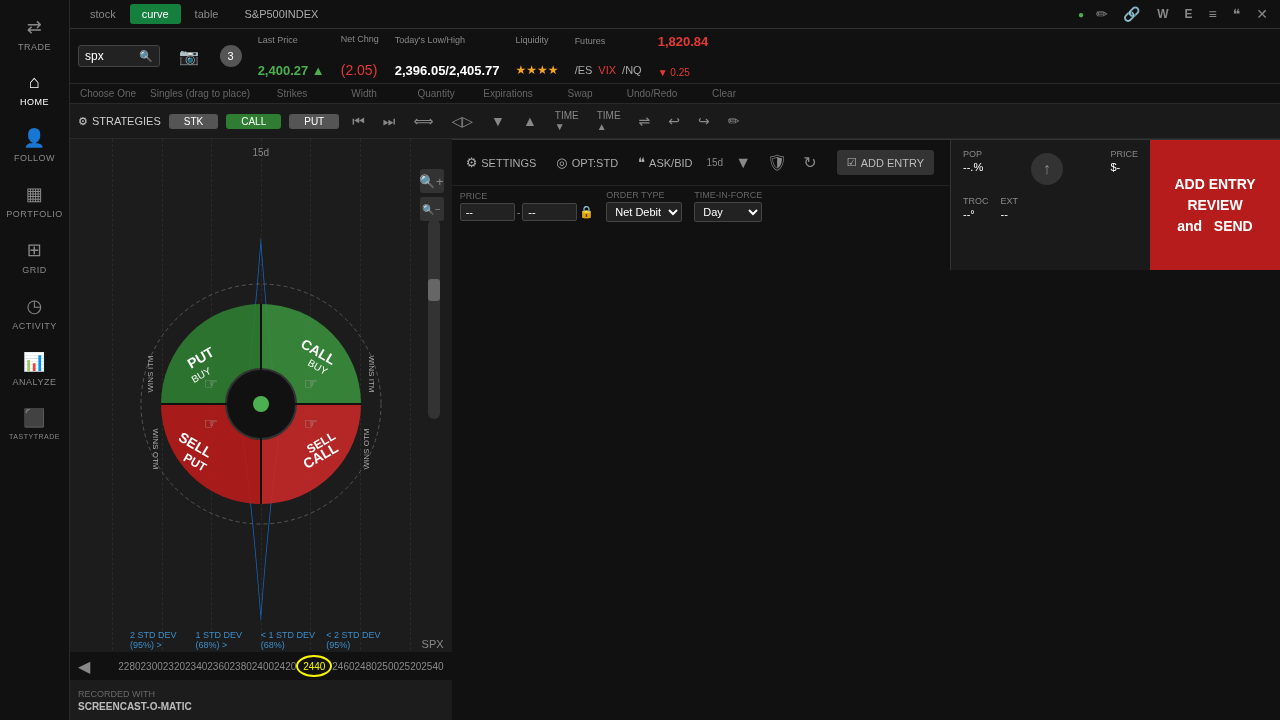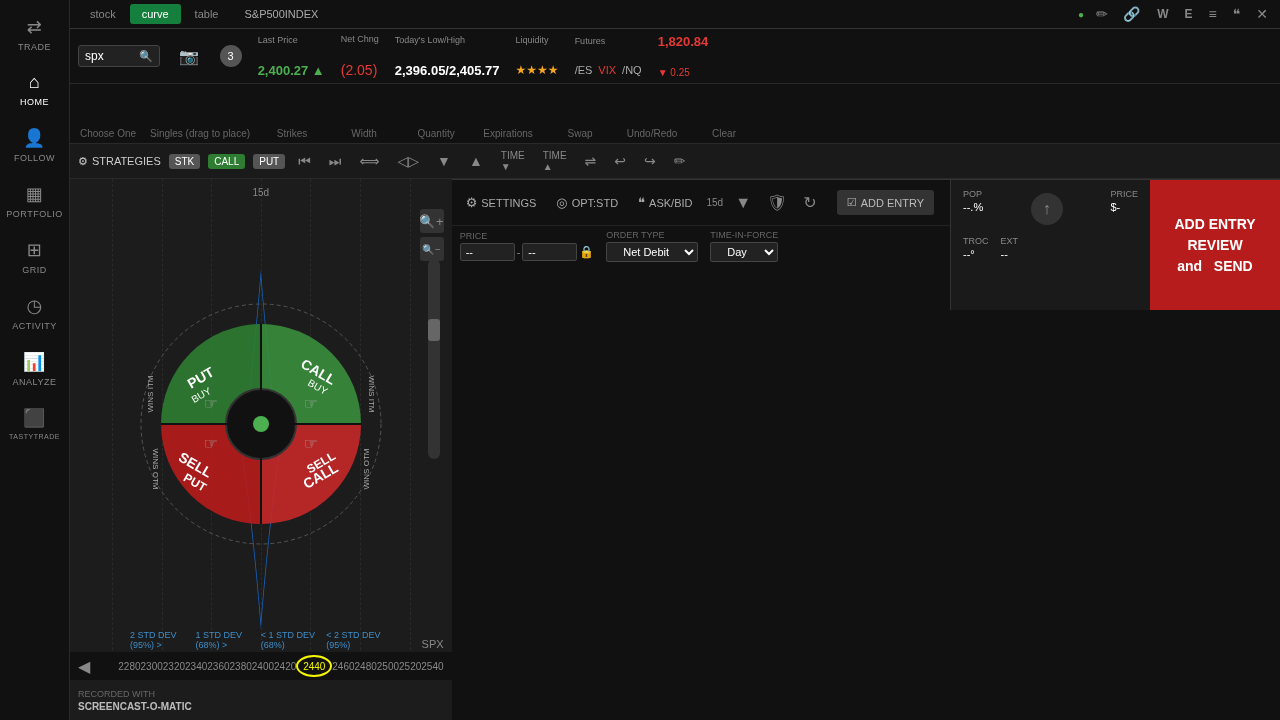--- a/index.html
+++ b/index.html
@@ -151,41 +151,40 @@
       background: #111;
       padding: 4px 8px;
       gap: 12px;
       border-bottom: 1px solid #2a2a2a;
       font-size: 10px;
     }
     .opt-label {
       color: #666;
       min-width: 60px;
       text-align: center;
-      margin-top: 40px;
     }
 
     
     .strategies-bar {
       display: flex;
       align-items: center;
       background: #1a1a1a;
       padding: 4px 8px;
       gap: 8px;
       border-bottom: 1px solid #2a2a2a;
     }
     .strat-label {
       display: flex;
       align-items: center;
       gap: 4px;
       color: #ccc;
       font-size: 11px;
     }
     .stk-btn, .call-btn, .put-btn {
-      padding: 2px 6px;
+      padding: 2px 15px;
       border-radius: 3px;
       font-size: 10px;
       cursor: pointer;
     }
     .stk-btn { background: #555; color: #fff; }
     .call-btn { background: #2e7d32; color: #fff; }
     .put-btn { background: #555; color: #fff; }
     .nav-btn {
       color: #888;
       cursor: pointer;
@@ -376,21 +375,21 @@
       padding: 2px 5px;
       font-size: 11px;
       width: 55px;
       outline: none;
       border-radius: 2px;
     }
     .order-select {
       background: #222;
       border: 1px solid #444;
       color: #fff;
-      padding: 2px 12px;
+      padding: 2px 4px;
       font-size: 11px;
       border-radius: 2px;
       outline: none;
     }
     .lock-icon {
       color: #666;
       font-size: 12px;
     }
     .pop-price-row {
       display: flex;

